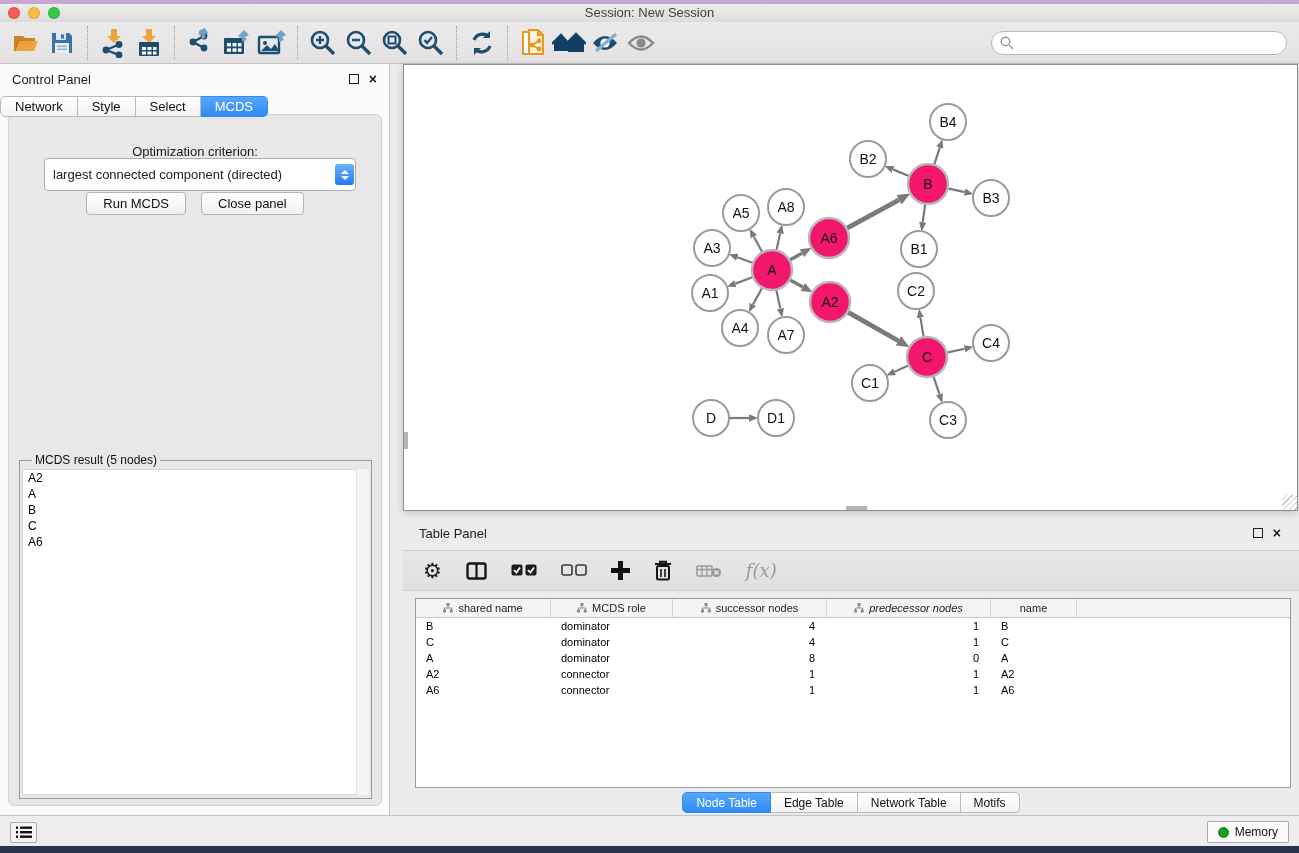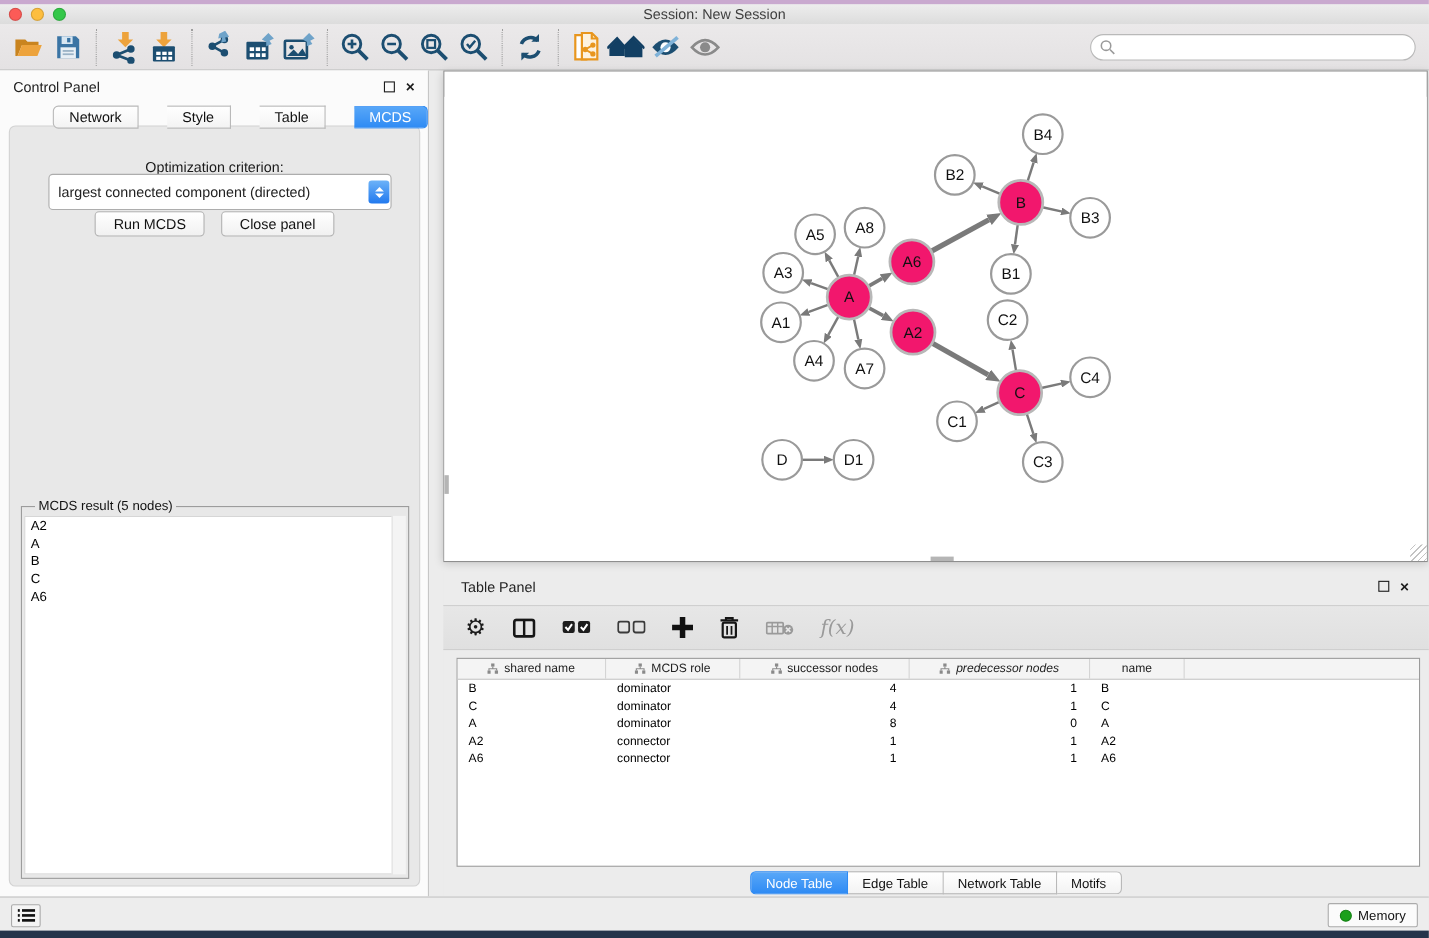--- a/index.html
+++ b/index.html
@@ -29,21 +29,21 @@
   .searchbox { width:296px; height:24px; border:1px solid #b9b9b9; border-radius:12px; background:#fff;
     display:flex; align-items:center; padding:0 8px; margin-right:4px; }
   .searchbox input { border:none; outline:none; flex:1; font-size:12px; margin-left:6px; background:transparent; }
 
   
   .control-panel { position:absolute; left:0; top:64px; width:390px; height:751px; background:#fbfbfb; border-right:1px solid #c6c6c6; }
   .panel-head { height:30px; display:flex; align-items:center; font-size:13px; color:#222; padding:0 12px; }
   .panel-head .ph-icons { margin-left:auto; display:flex; align-items:center; gap:10px; }
   .float-box { width:10px; height:10px; border:1.5px solid #1b1b1b; display:inline-block; }
   .close-x { font-size:14px; font-weight:bold; color:#1b1b1b; line-height:10px; }
-  .seg-tabs { position:absolute; left:0; top:32px; width:100%; display:flex; justify-content:space-between;padding-left:48px; }
+  .seg-tabs { position:absolute; left:0; top:32px; width:100%; display:flex; justify-content:flex-start; }
   .seg { border:1px solid #b9b9b9; border-left:none; background:linear-gradient(#fff,#f3f3f3);
     font-size:13px; padding:2px 14px; height:21px; line-height:16px; color:#111; }
   .seg:first-child { border-left:1px solid #b9b9b9; border-radius:5px 0 0 5px; }
   .seg:last-child { border-radius:0 5px 5px 0; }
   .seg.active { background:linear-gradient(#58a7f8,#2f8bf4); border-color:#2f8bf4; color:#fff; }
   .ctl-content { position:absolute; left:8px; top:50px; width:374px; height:692px; background:#e8e8e8;
     border:1px solid #d2d2d2; border-radius:6px; }
   .opt-label { position:absolute; top:29px; width:100%; text-align:center; font-size:13px; color:#1a1a1a; }
   .dropdown { position:absolute; left:35px; top:43px; width:312px; height:33px; background:#fff;
     border:1px solid #adadad; border-radius:4px; display:flex; align-items:center; font-size:13px; }
@@ -304,21 +304,21 @@
             <div class="list-item">C</div>
             <div class="list-item">A6</div>
           </div>
         <div class="mcds-scroll" style="top:2px;right:2px;bottom:2px;"></div>
       </div>
     </fieldset>
   </div>
   <div class="seg-tabs" id="ctl-tabs">
       <div class="seg">Network</div>
       <div class="seg">Style</div>
-      <div class="seg">Table</div>
+      <div class="seg">Select</div>
       <div class="seg active">MCDS</div>
     </div>
 </div>
 
 <div class="net-window">
   <div class="net-canvas">
     <svg id="graph-svg" width="893" height="422">
         <defs>
           <marker id="arrow-normal" markerUnits="userSpaceOnUse" markerWidth="9" markerHeight="7.38" refX="0" refY="3.69" orient="auto">
             <path d="M0,0 L9,3.69 L0,7.38 Z" fill="#7a7a7a"></path>

